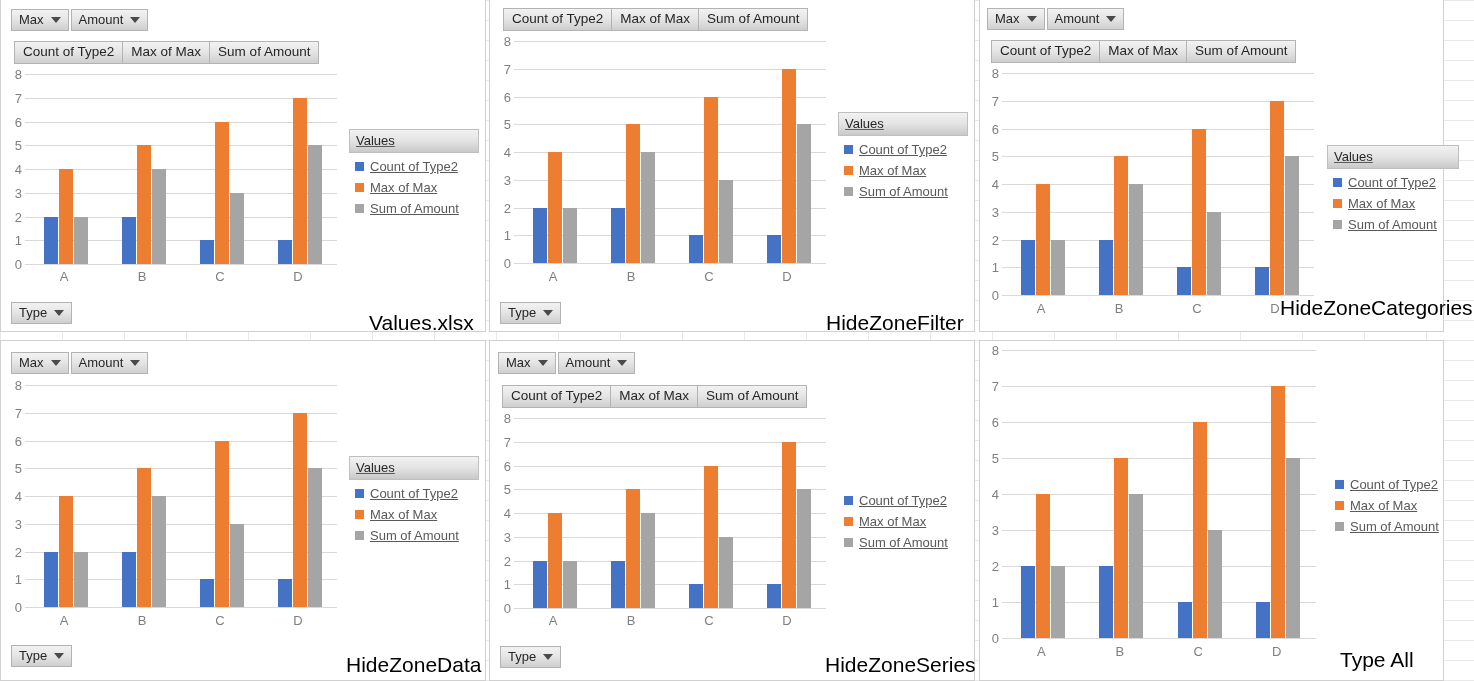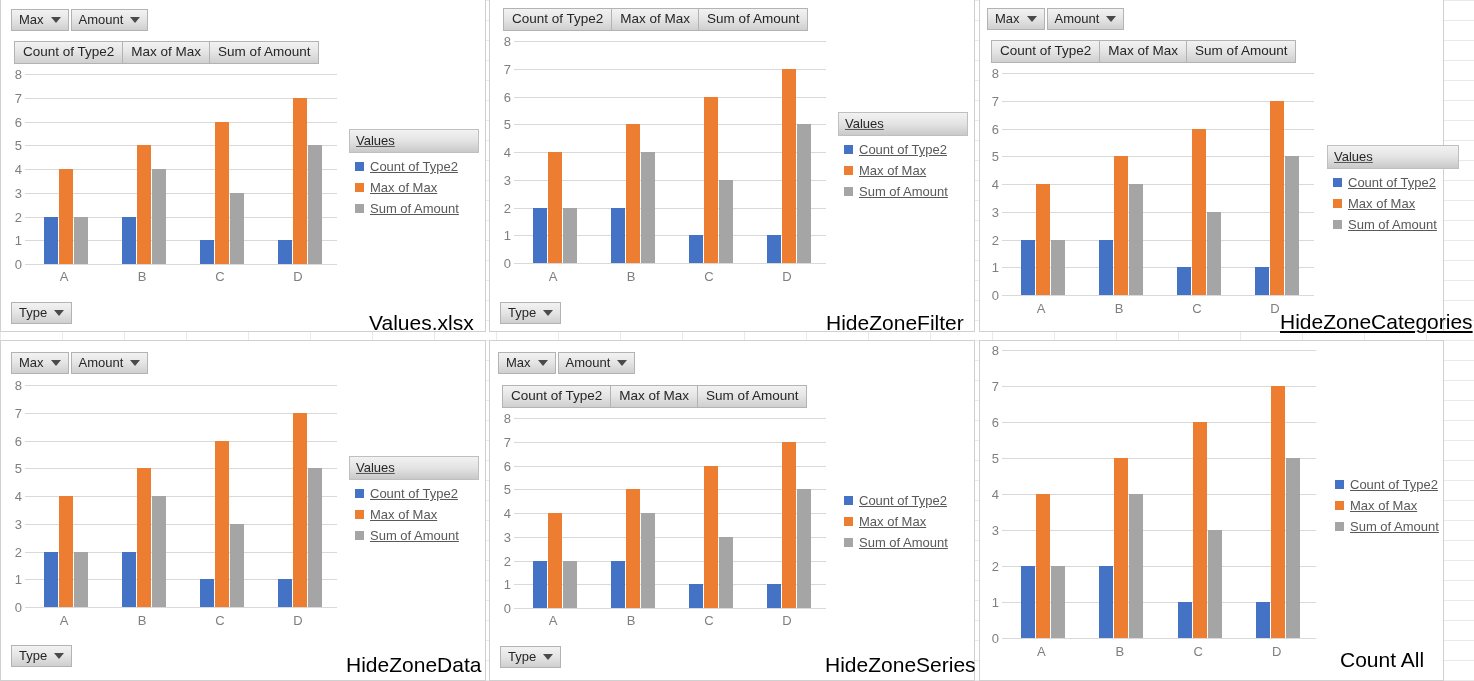--- a/index.html
+++ b/index.html
@@ -384,21 +384,21 @@
           <span class="swatch" style="background: rgb(237, 125, 49);"></span>
           <span>Max of Max</span>
         </div>
         <div class="legend-item">
           <span class="swatch" style="background: rgb(165, 165, 165);"></span>
           <span>Sum of Amount</span>
         </div>
       </div>
   </div>
 </div>
-<div class="caption" style="left:1280px;top:310px;text-decoration:underline;">HideZoneCategories</div>
+<div class="caption" style="left:1280px;top:296px;">HideZoneCategories</div>
 
 <div class="panel" style="left:0px;top:340px;width:486px;height:341px;">
 
   <div class="btn-row" style="left:10px;top:11px;">
     <div class="fbtn">
       <span>Max</span>
       <span class="caret"></span>
     </div>
     <div class="fbtn">
       <span>Amount</span>
@@ -655,13 +655,13 @@
           <span class="swatch" style="background: rgb(237, 125, 49);"></span>
           <span>Max of Max</span>
         </div>
         <div class="legend-item">
           <span class="swatch" style="background: rgb(165, 165, 165);"></span>
           <span>Sum of Amount</span>
         </div>
       </div>
   </div>
 </div>
-<div class="caption" style="left:1340px;top:648px;">Count All</div>
+<div class="caption" style="left:1340px;top:648px;">Type All</div>
 
 </body></html>

